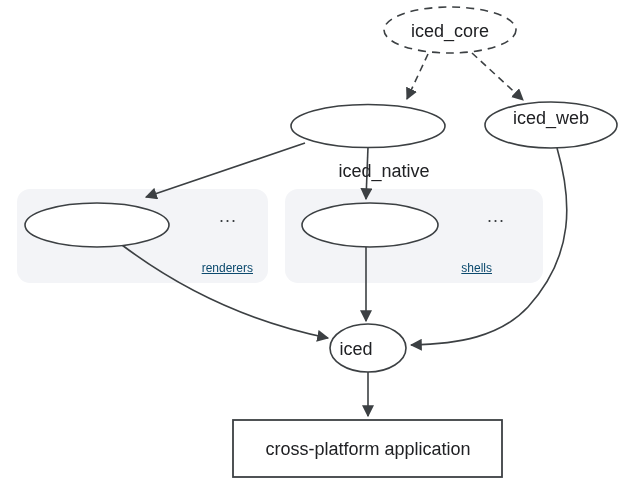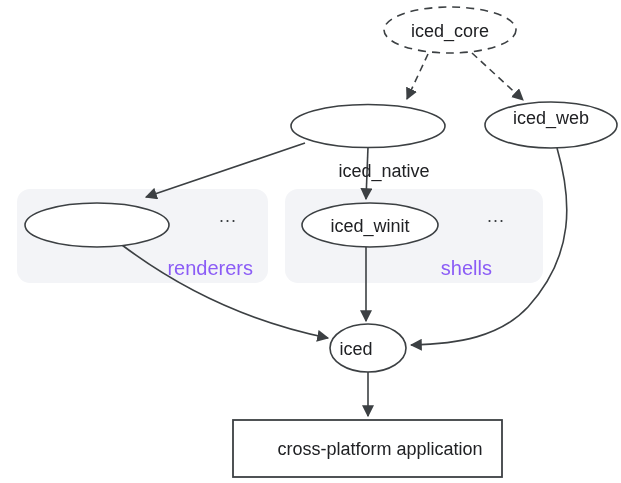--- a/index.html
+++ b/index.html
@@ -28,38 +28,39 @@
     color:#202124;
     white-space:nowrap;
     z-index:3;
   }
   #l-core{left:450px;top:31px;}
   #l-native{left:384px;top:127px;margin-top:44px;}
   #l-web{left:551px;top:118px;}
   #l-wgpu{left:97px;top:226px;}
   #l-winit{left:370px;top:226px;}
   #l-iced{left:356px;top:349px;}
-  #l-app{left:380px;top:449px;text-align:right;}
+  #l-app{left:368px;top:449px;text-align:right;}
   .dots{
     position:absolute;
     transform:translate(-50%,-50%);
     font-size:18px;
     color:#3c4043;
     z-index:3;
     letter-spacing:1px;
   }
   #dots-renderers{left:228px;top:216px;}
   #dots-shells{left:496px;top:216px;}
   .glabel{
     position:absolute;
     transform:translate(-100%,-50%);
-    font-size:20px;
-    color:#8b5cf6;
+    font-size:12px;
+    color:#0c4a6e;
     white-space:nowrap;
     z-index:3;
+    text-decoration:underline;
   }
   #gl-renderers{left:253px;top:268px;}
   #gl-shells{left:492px;top:268px;}
 </style>
 </head>
 <body>
 
 <div class="canvas">
 
   <div class="group" id="g-renderers"></div>
@@ -86,21 +87,20 @@
     <ellipse cx="551" cy="125" rx="66" ry="23" fill="#fff" stroke="#3c4043" stroke-width="1.6"></ellipse>
     <ellipse cx="97" cy="225" rx="72" ry="22" fill="#fff" stroke="#3c4043" stroke-width="1.6"></ellipse>
     <ellipse cx="370" cy="225" rx="68" ry="22" fill="#fff" stroke="#3c4043" stroke-width="1.6"></ellipse>
     <ellipse cx="368" cy="348" rx="38" ry="24" fill="#fff" stroke="#3c4043" stroke-width="1.6"></ellipse>
     <rect x="233" y="420" width="269" height="57" fill="#fff" stroke="#3c4043" stroke-width="1.8"></rect>
   </svg>
 
   <div class="nlabel" id="l-core">iced_core</div>
   <div class="nlabel" id="l-native">iced_native</div>
   <div class="nlabel" id="l-web">iced_web</div>
-  <div class="nlabel" id="l-winit">iced_winit</div>
   <div class="nlabel" id="l-iced">iced</div>
   <div class="nlabel" id="l-app">cross-platform application</div>
 
   <div class="dots" id="dots-renderers">...</div>
   <div class="dots" id="dots-shells">...</div>
 
   <div class="glabel" id="gl-renderers">renderers</div>
   <div class="glabel" id="gl-shells">shells</div>
 
 </div>

